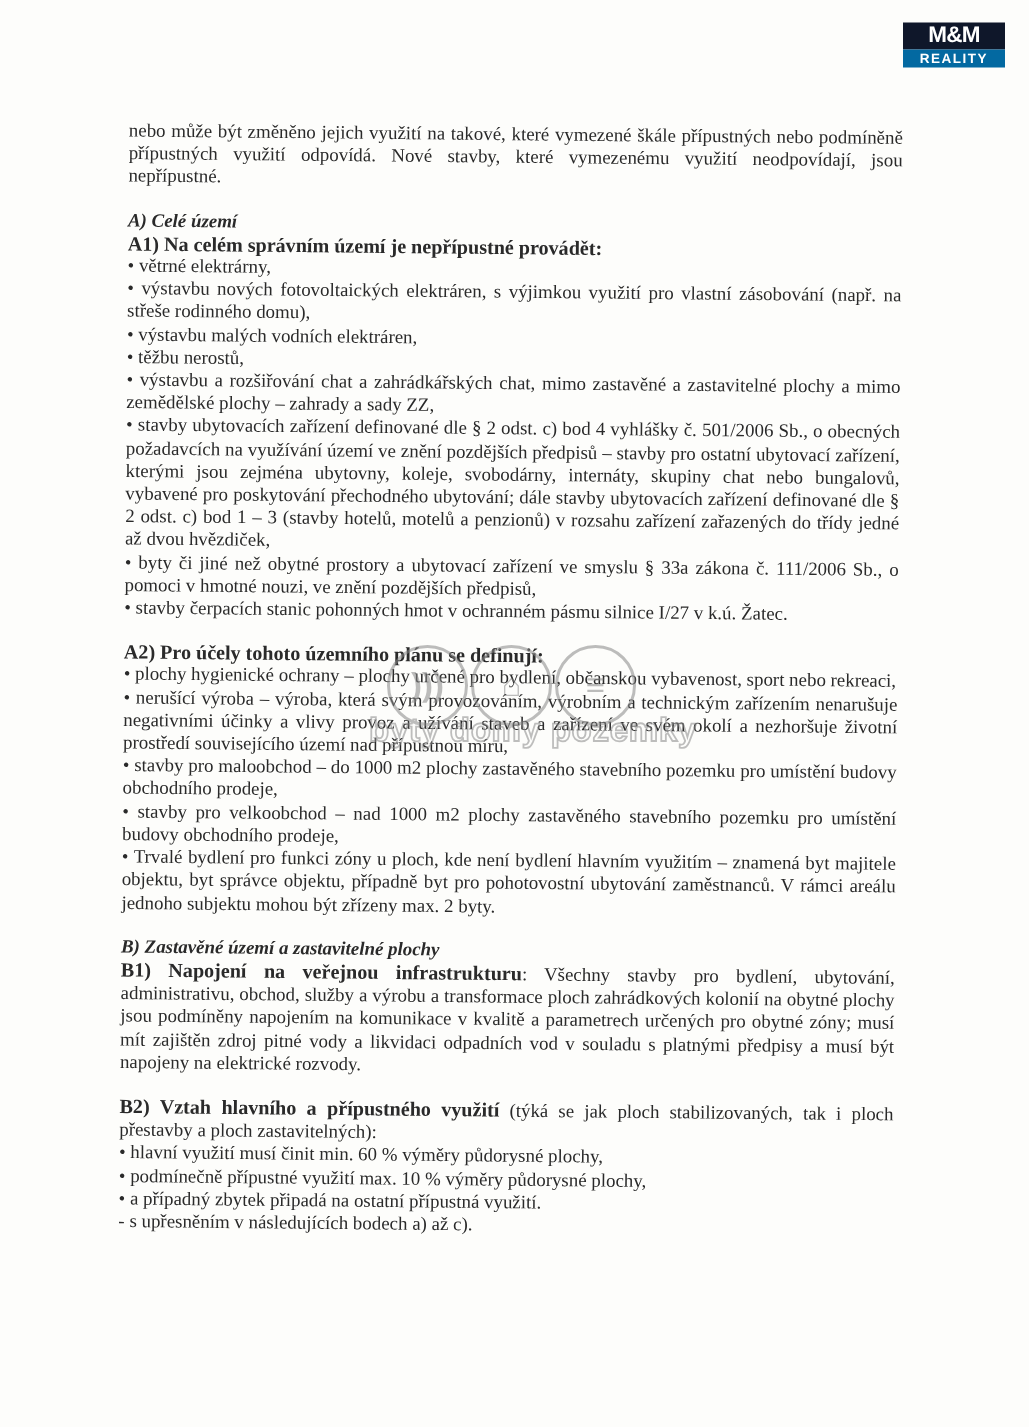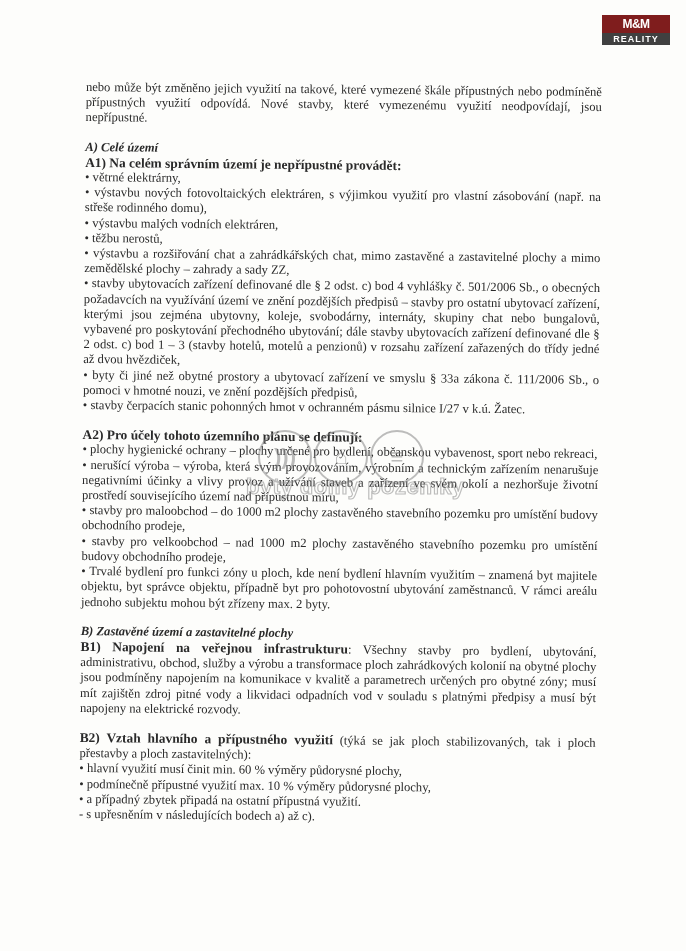--- a/index.html
+++ b/index.html
@@ -7,26 +7,26 @@
     width: 686px; height: 951px; overflow: hidden;
     background: #fdfdfb;
     position: relative;
     font-family: "Liberation Serif", serif;
     color: #2a2a2a;
   }
   .logo {
     position: absolute; left: 602px; top: 15px; width: 68px; height: 30px;
   }
   .logo-top {
-    height: 18px; background: #7f1d1d; color: #fff;
+    height: 18px; background: #0f172a; color: #fff;
     font-family: "Liberation Sans", sans-serif; font-weight: bold;
-    font-size: 12px; line-height: 18px; text-align: center; letter-spacing: -0.5px;
+    font-size: 15px; line-height: 18px; text-align: center; letter-spacing: -0.5px;
   }
   .logo-bottom {
-    height: 12px; background: #404040; color: #fff;
+    height: 12px; background: #0369a1; color: #fff;
     font-family: "Liberation Sans", sans-serif; font-weight: bold;
     font-size: 9px; line-height: 12px; text-align: center; letter-spacing: 1px;
   }
   .page {
     position: absolute; left: 86px; top: 80px; width: 516px;
     font-size: 12.6px; line-height: 15.2px;
     transform: rotate(0.55deg); transform-origin: 0 0;
   }
   p { margin: 0; text-align: justify; }
   .gap { height: 14px; }

